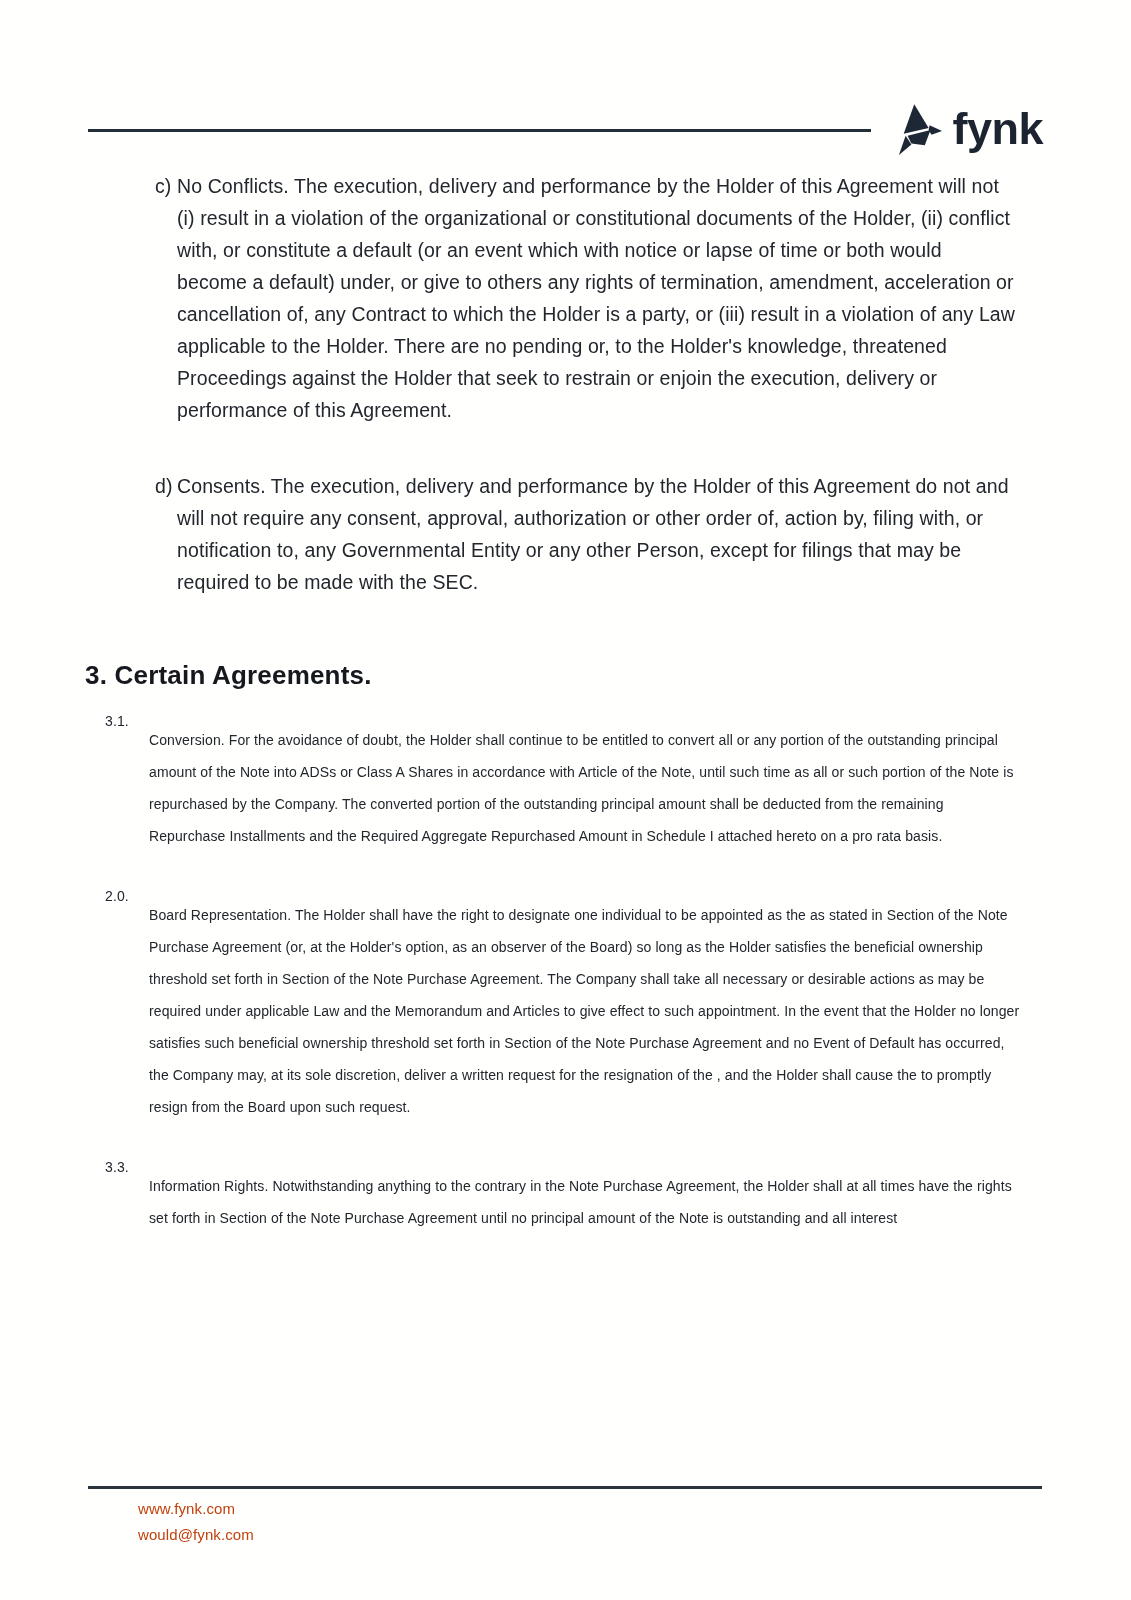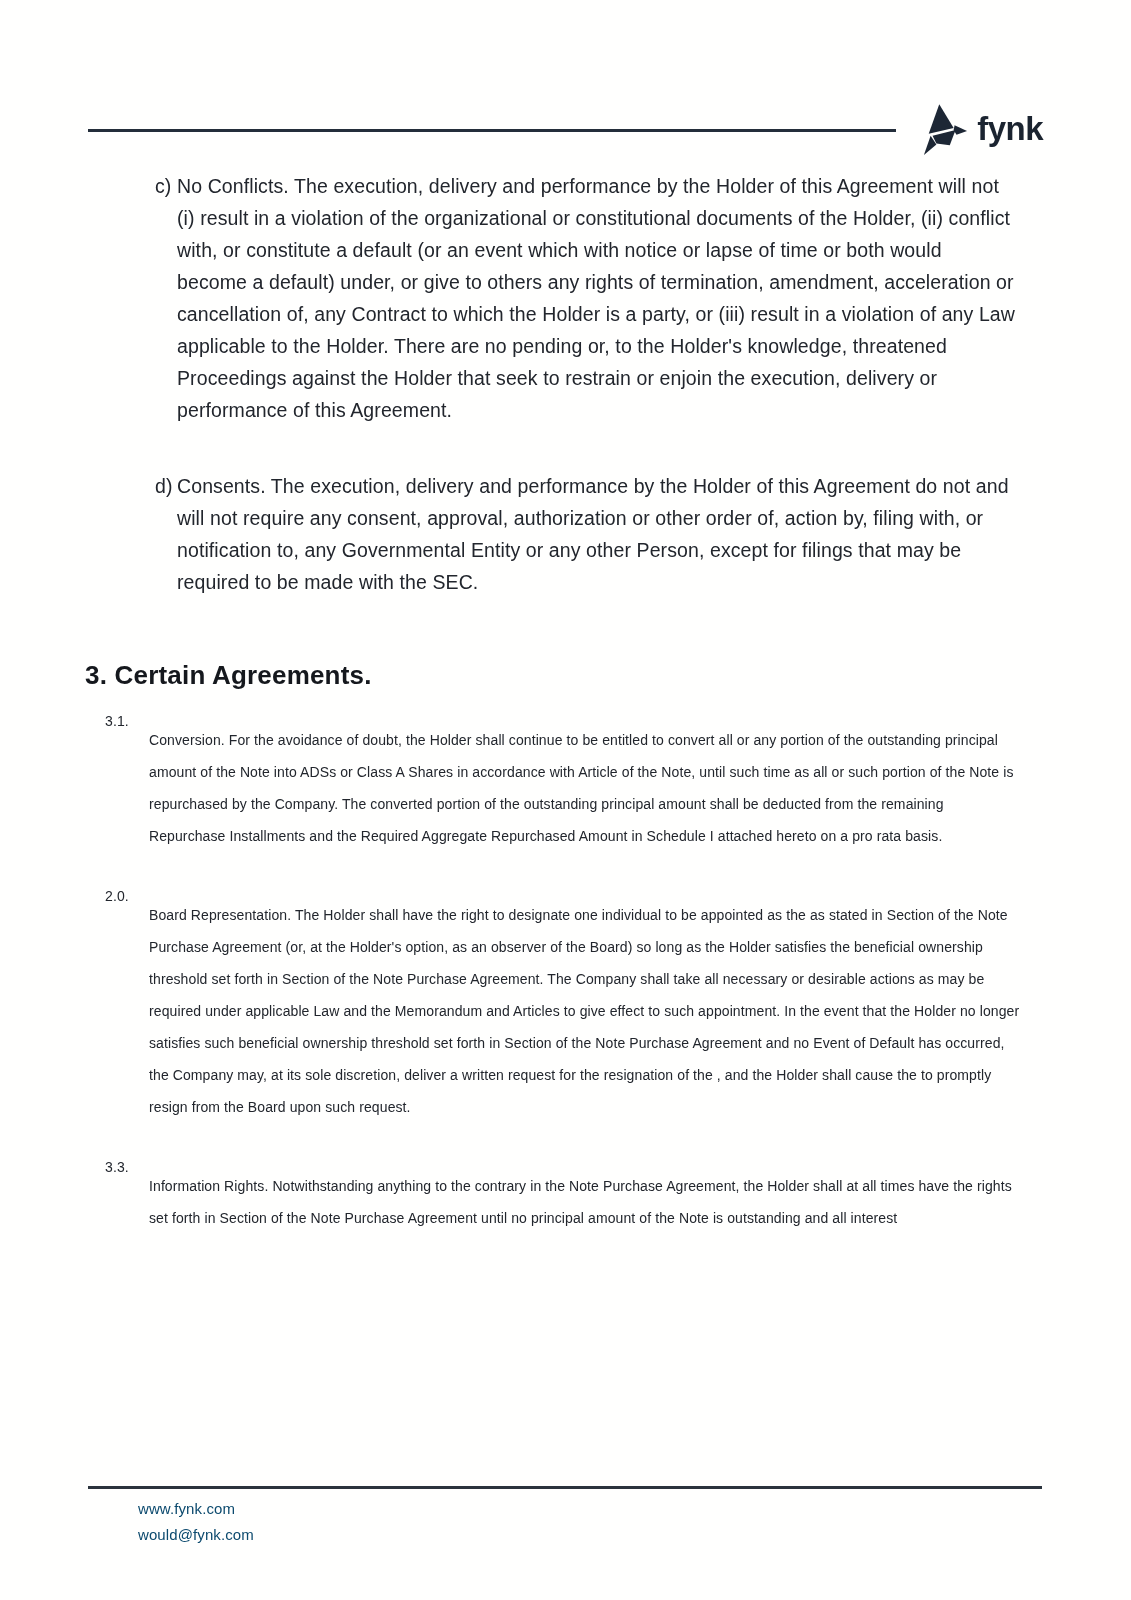--- a/index.html
+++ b/index.html
@@ -31,21 +31,21 @@
     height: 0;
     border-top: 3px solid #242e3b;
   }
   .logo {
     display: flex;
     align-items: center;
     gap: 9px;
   }
   .logo svg { display: block; }
   .logo-text {
-    font-size: 33px;
+    font-size: 45px;
     font-weight: 700;
     letter-spacing: -0.5px;
     color: #1b2430;
     line-height: 1;
     padding-bottom: 4px;
   }
   
   .content {
     position: absolute;
     top: 170px;
@@ -99,21 +99,21 @@
     position: absolute;
     top: 1486px;
     left: 88px;
     right: 89px;
     border-top: 3px solid #2b333d;
     padding: 7px 0 0 50px;
   }
   .footer-line {
     font-size: 15px;
     line-height: 26px;
-    color: #0c4a6e;
+    color: #c2410c;
     letter-spacing: 0.1px;
   }
 </style>
 </head>
 <body>
 
 <div class="page">
 
   <div class="header">
     <div class="header-rule"></div>

